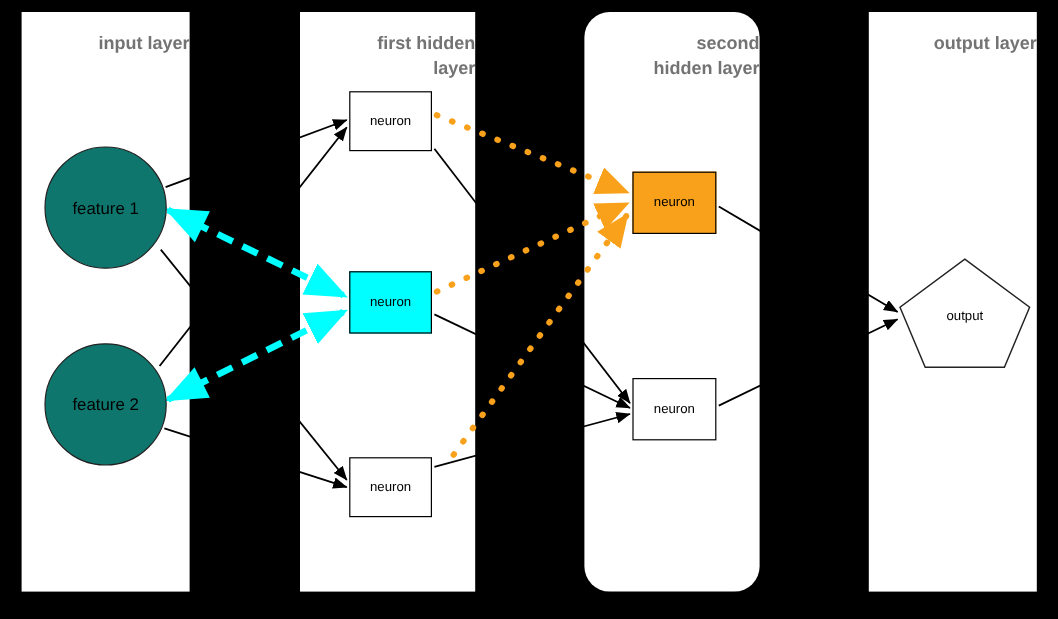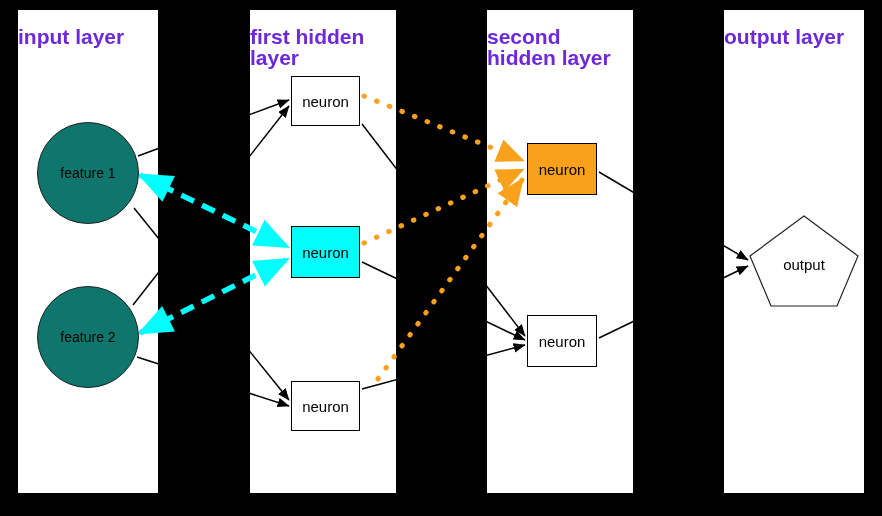--- a/index.html
+++ b/index.html
@@ -5,58 +5,58 @@
   html,body{margin:0;padding:0;background:#000;}
   #root{
     position:relative;width:882px;height:516px;background:#000;overflow:hidden;
     font-family:"Liberation Sans", sans-serif;
   }
   .panel{
     position:absolute;background:#ffffff;
   }
   .panel-title{
     position:absolute;left:0;right:0;top:16px;
-    text-align:left;font-weight:bold;font-size:21px;color:#6d28d9;
+    text-align:right;font-weight:bold;font-size:15px;color:#737373;
     line-height:21px;white-space:pre-line;
   }
   .neuron-box{
     position:absolute;box-sizing:border-box;border:1.6px solid #000;
     background:#ffffff;display:flex;align-items:center;justify-content:center;
-    font-size:15px;color:#000;
+    font-size:11px;color:#000;
   }
   .neuron-box.cyan{background:#00ffff;}
   .neuron-box.orange{background:#f9a11b;}
   .feature-circle{
     position:absolute;box-sizing:border-box;border:1.2px solid #222;
     border-radius:50%;background:#0f766e;
     display:flex;align-items:center;justify-content:center;
     font-size:14px;color:#000;
   }
   .pent-wrap{position:absolute;}
   .pent-label{
     position:absolute;left:0;right:0;top:50%;transform:translateY(-36%);
-    text-align:center;font-size:15px;color:#000;
+    text-align:center;font-size:11px;color:#000;
   }
   svg.edges{position:absolute;left:0;top:0;width:882px;height:516px;overflow:visible;}
 </style>
 </head>
 <body>
 
 <div id="root">
 
   <div class="panel" style="left:18px;top:10px;width:140px;height:483px;">
     <div class="panel-title">input layer</div>
   </div>
 
   <div class="panel" style="left:250px;top:10px;width:146px;height:483px;text-decoration:underline;">
     <div class="panel-title">first hidden
 layer</div>
   </div>
 
-  <div class="panel" style="left:487px;top:10px;width:146px;height:483px;">
+  <div class="panel" style="left:487px;top:10px;width:146px;height:483px;border-radius:21px;">
     <div class="panel-title">second
 hidden layer</div>
   </div>
 
   <div class="panel" style="left:724px;top:10px;width:140px;height:483px;">
     <div class="panel-title">output layer</div>
   </div>
 
   <svg class="edges" viewBox="0 0 882 516">
     <defs>

